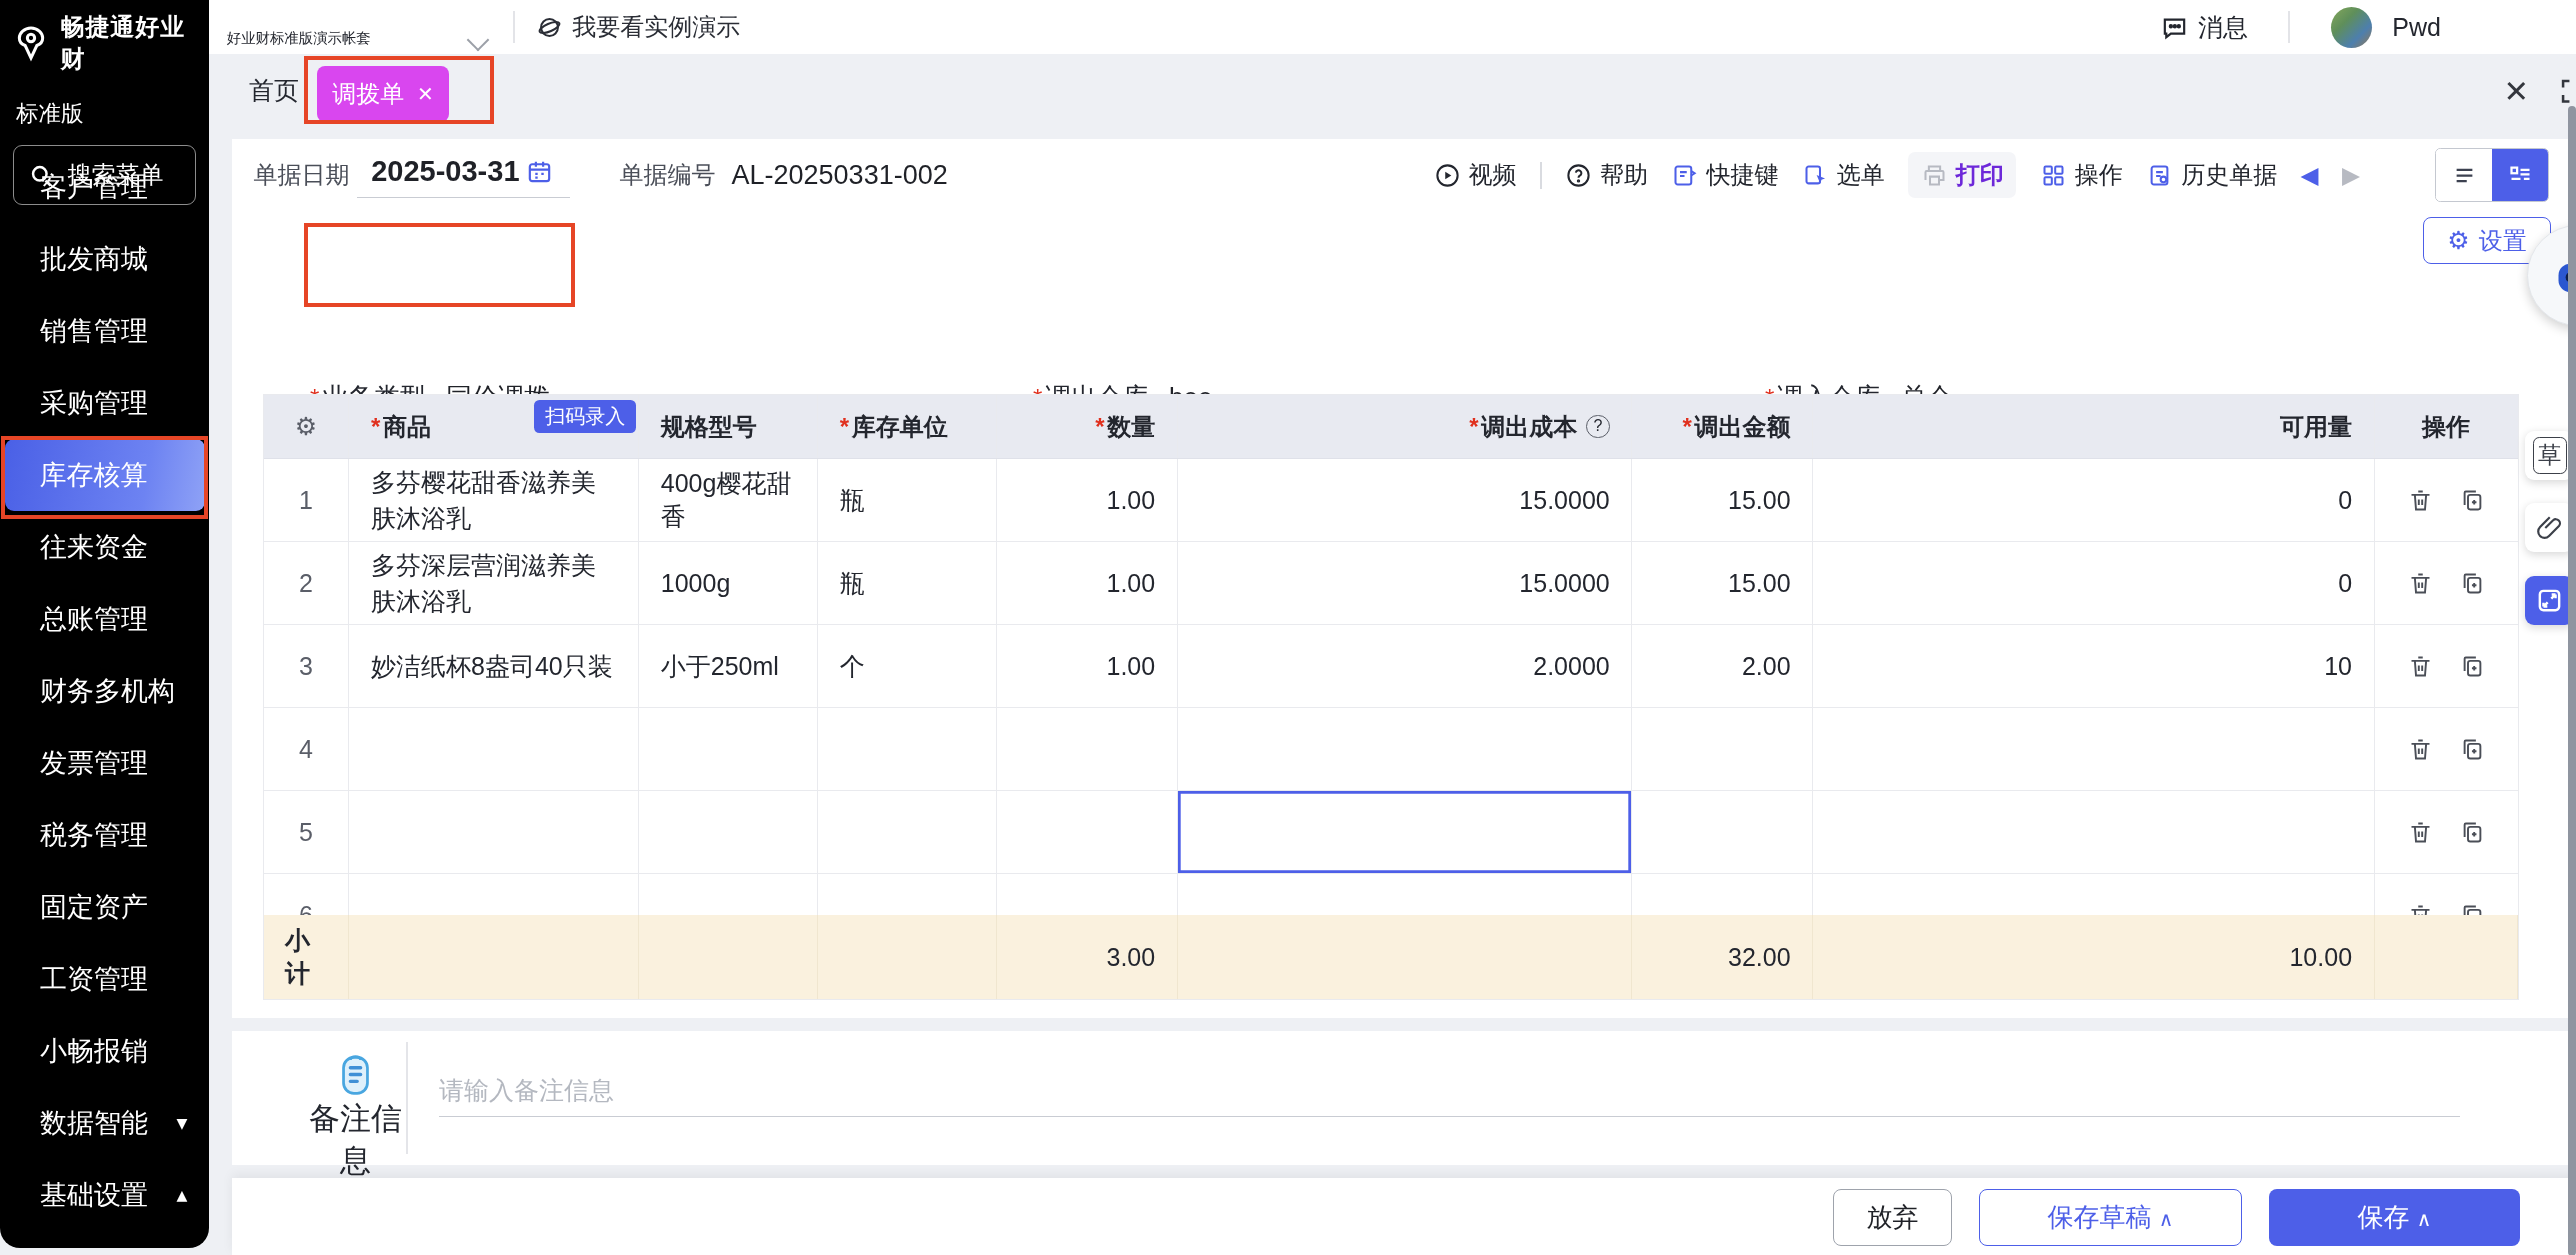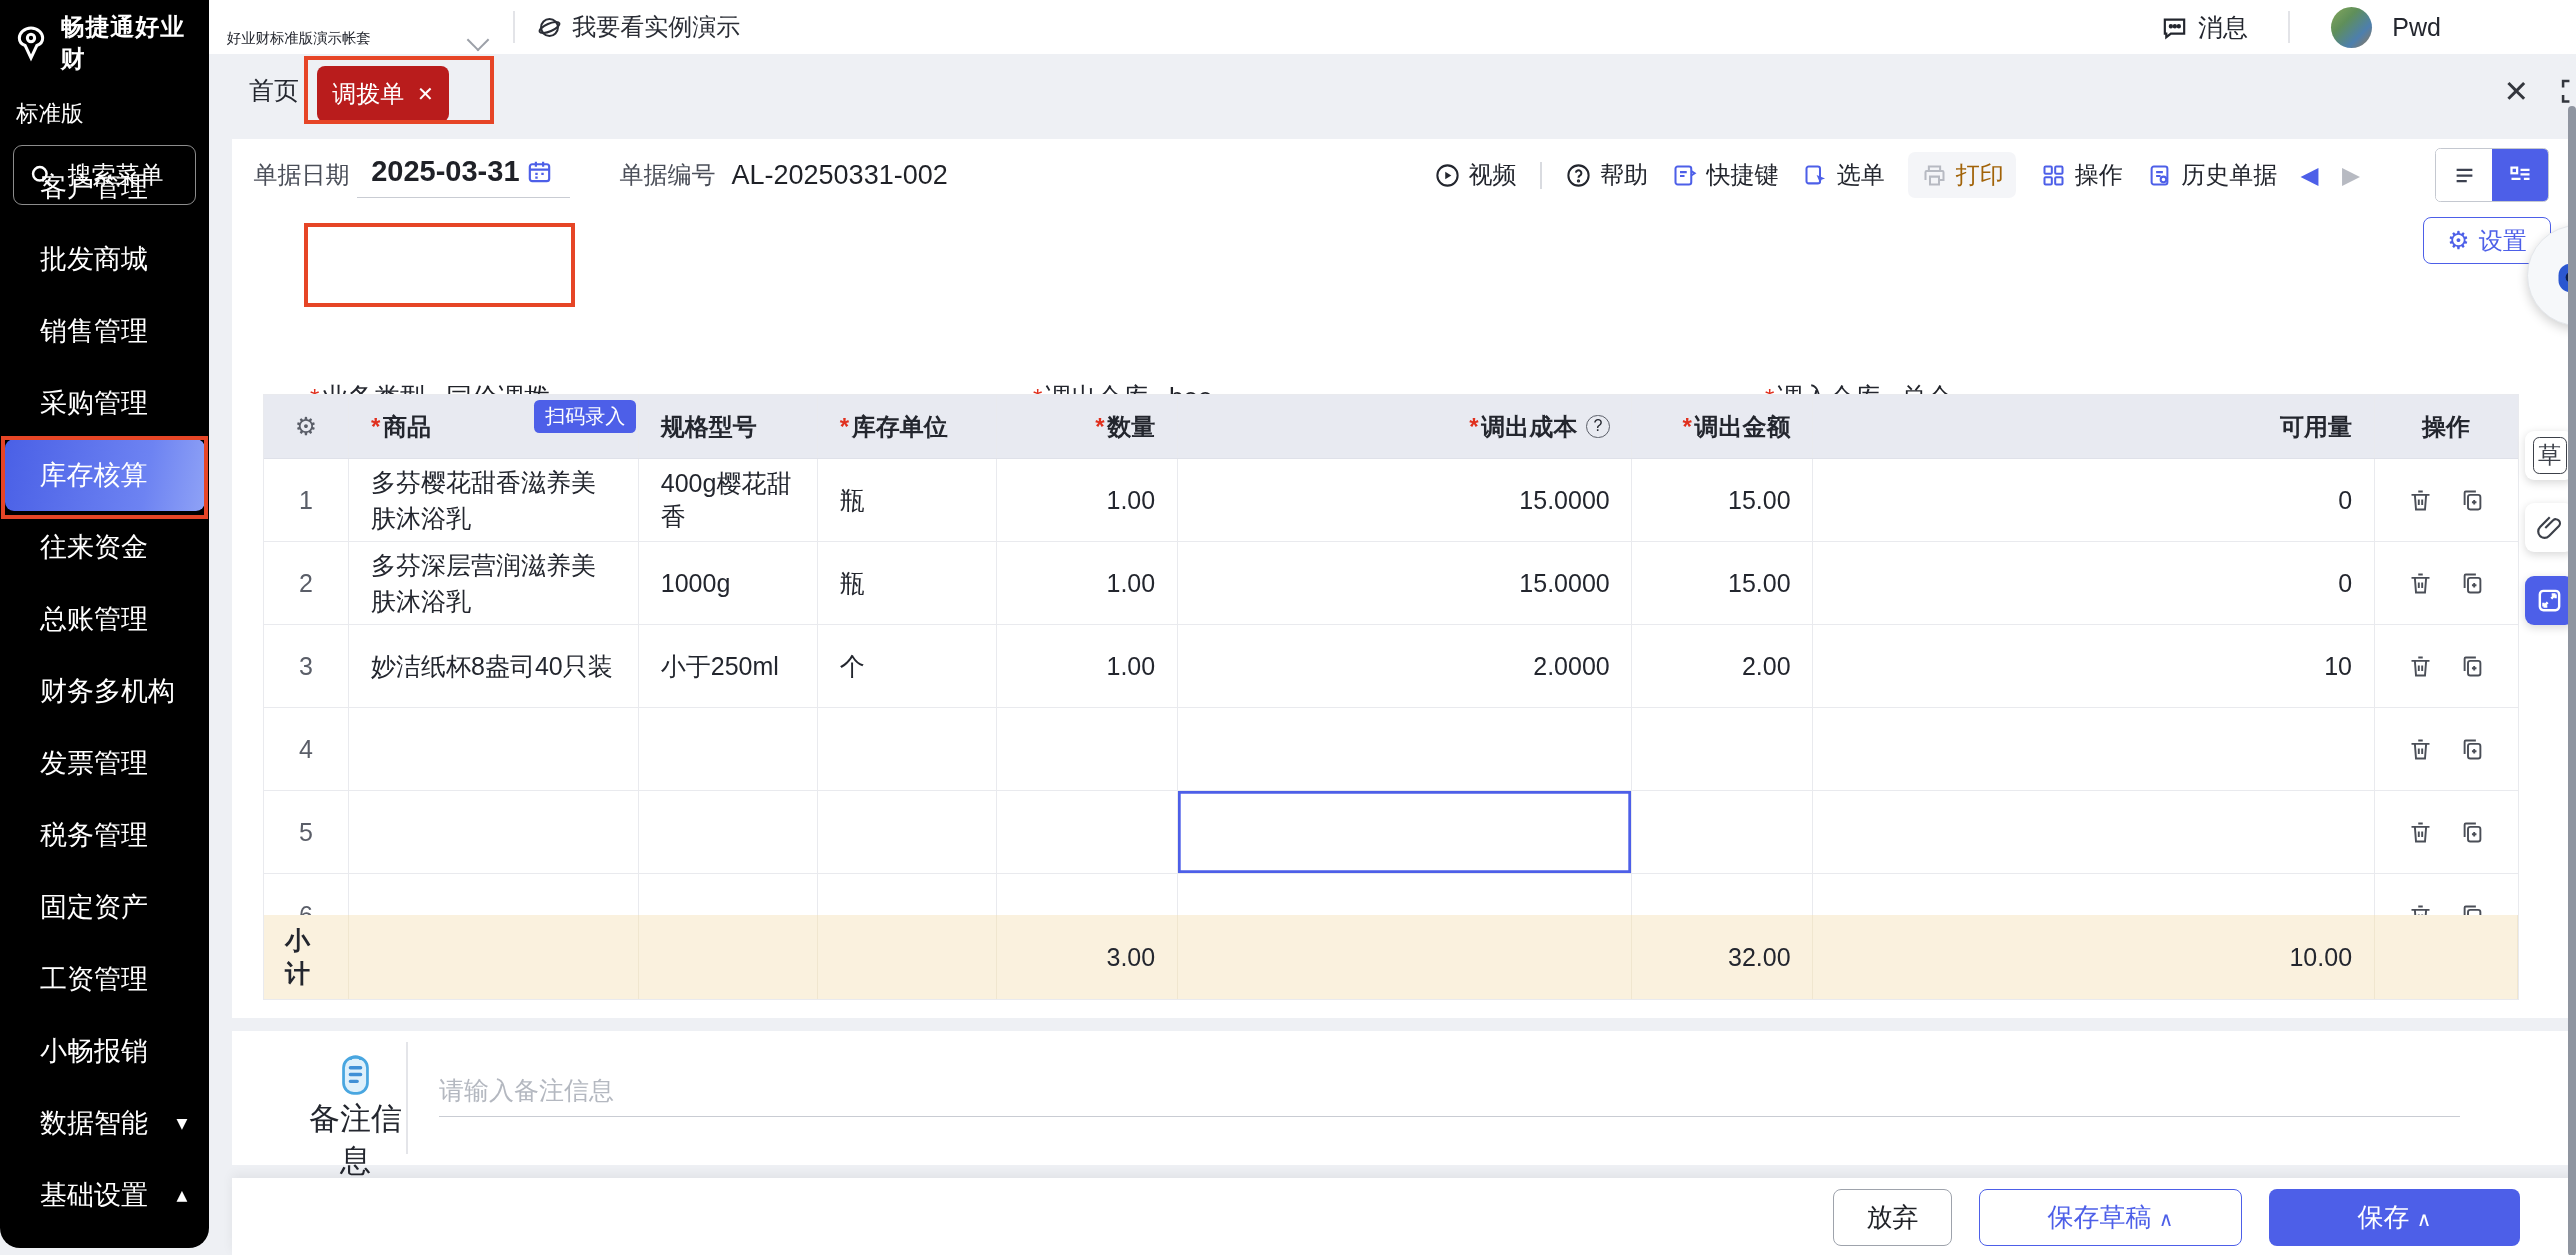--- a/index.html
+++ b/index.html
@@ -37,21 +37,21 @@
   .demo-link { display:flex; align-items:center; gap:9px; font-size:24px; color:#2a2d35; cursor:pointer; }
   .top-right { margin-left:auto; display:flex; align-items:center; gap:20px; padding-right:135px; }
   .msg { display:flex; align-items:center; gap:9px; font-size:25px; cursor:pointer; }
   .avatar { width:41px; height:41px; border-radius:50%;
     background:linear-gradient(135deg,#86a85c 0%,#5f8f5a 35%,#4d7fae 70%,#97794f 100%); }
   .user-name { font-size:25px; }
 
   
   .tabbar { position:absolute; left:209px; top:54px; right:0; height:85px; background:#eef0f4; }
   .tab-home { position:absolute; left:40px; top:20px; font-size:25px; color:#23262e; cursor:pointer; }
-  .tab-active { position:absolute; left:108px; top:11.7px; width:132px; height:56px; background:#b91c1c;
+  .tab-active { position:absolute; left:108px; top:11.7px; width:132px; height:56px; background:#d946ef;
     border-radius:8px; color:#fff; display:flex; align-items:center; justify-content:center; gap:12.6px;
     font-size:24px; cursor:pointer; }
   .tab-close { font-size:20px; cursor:pointer; }
   .redbox-tab { left:304px; top:56px; width:190px; height:68px; }
   .tab-win-close { position:absolute; right:47px; top:20px; font-size:30.5px; color:#33363d; cursor:pointer; }
   .tab-fullscreen { position:absolute; right:-12.6px; top:21.6px; cursor:pointer; }
 
   
   .card1 { position:absolute; left:232px; top:139px; right:0; height:879px; background:#fff; }
 
@@ -60,21 +60,21 @@
   .doc-label { font-size:24px; color:#4a4e58; }
   .doc-date-wrap { display:flex; align-items:center; gap:5px; border-bottom:1.8px solid #c9ccd3;
     padding:3.6px 16px 9px 14.4px; margin-left:7.2px; cursor:pointer;font-weight:bold; }
   .doc-date { font-size:29px; color:#1f2127; }
   .doc-no-label { font-size:24px; color:#4a4e58; margin-left:50px; }
   .doc-no { font-size:27px; color:#1f2127; margin-left:16px; }
 
   .doc-tools { margin-left:auto; display:flex; align-items:center; gap:23.4px; padding-right:216px; font-size:24px; }
   .tool { display:flex; align-items:center; gap:8px; cursor:pointer; color:#23262e; }
   .tool-sep { width:1.8px; height:27px; background:#d9dbe0; }
-  .tool.disabled { color:#a16207; background:#f4f5f8; border-radius:7.2px; padding:7.2px 12.6px; }
+  .tool.disabled { color:#6d28d9; background:#f4f5f8; border-radius:7.2px; padding:7.2px 12.6px;font-weight:bold; }
   .arrow-left { color:#4d5fe8; font-size:23.4px; cursor:pointer; }
   .arrow-right { color:#b7bac2; font-size:23.4px; cursor:pointer; }
   .segmented { display:flex; border:1.8px solid #c4c8d0; border-radius:5.4px; overflow:hidden;
     position:absolute; right:27px; top:9px; }
   .seg-btn { width:56px; height:52px; display:flex; align-items:center; justify-content:center;
     background:#fff; cursor:pointer; }
   .seg-btn.active { background:#4d5fe8; }
 
   
   .form-label { font-size:26px; color:#23262e; }

